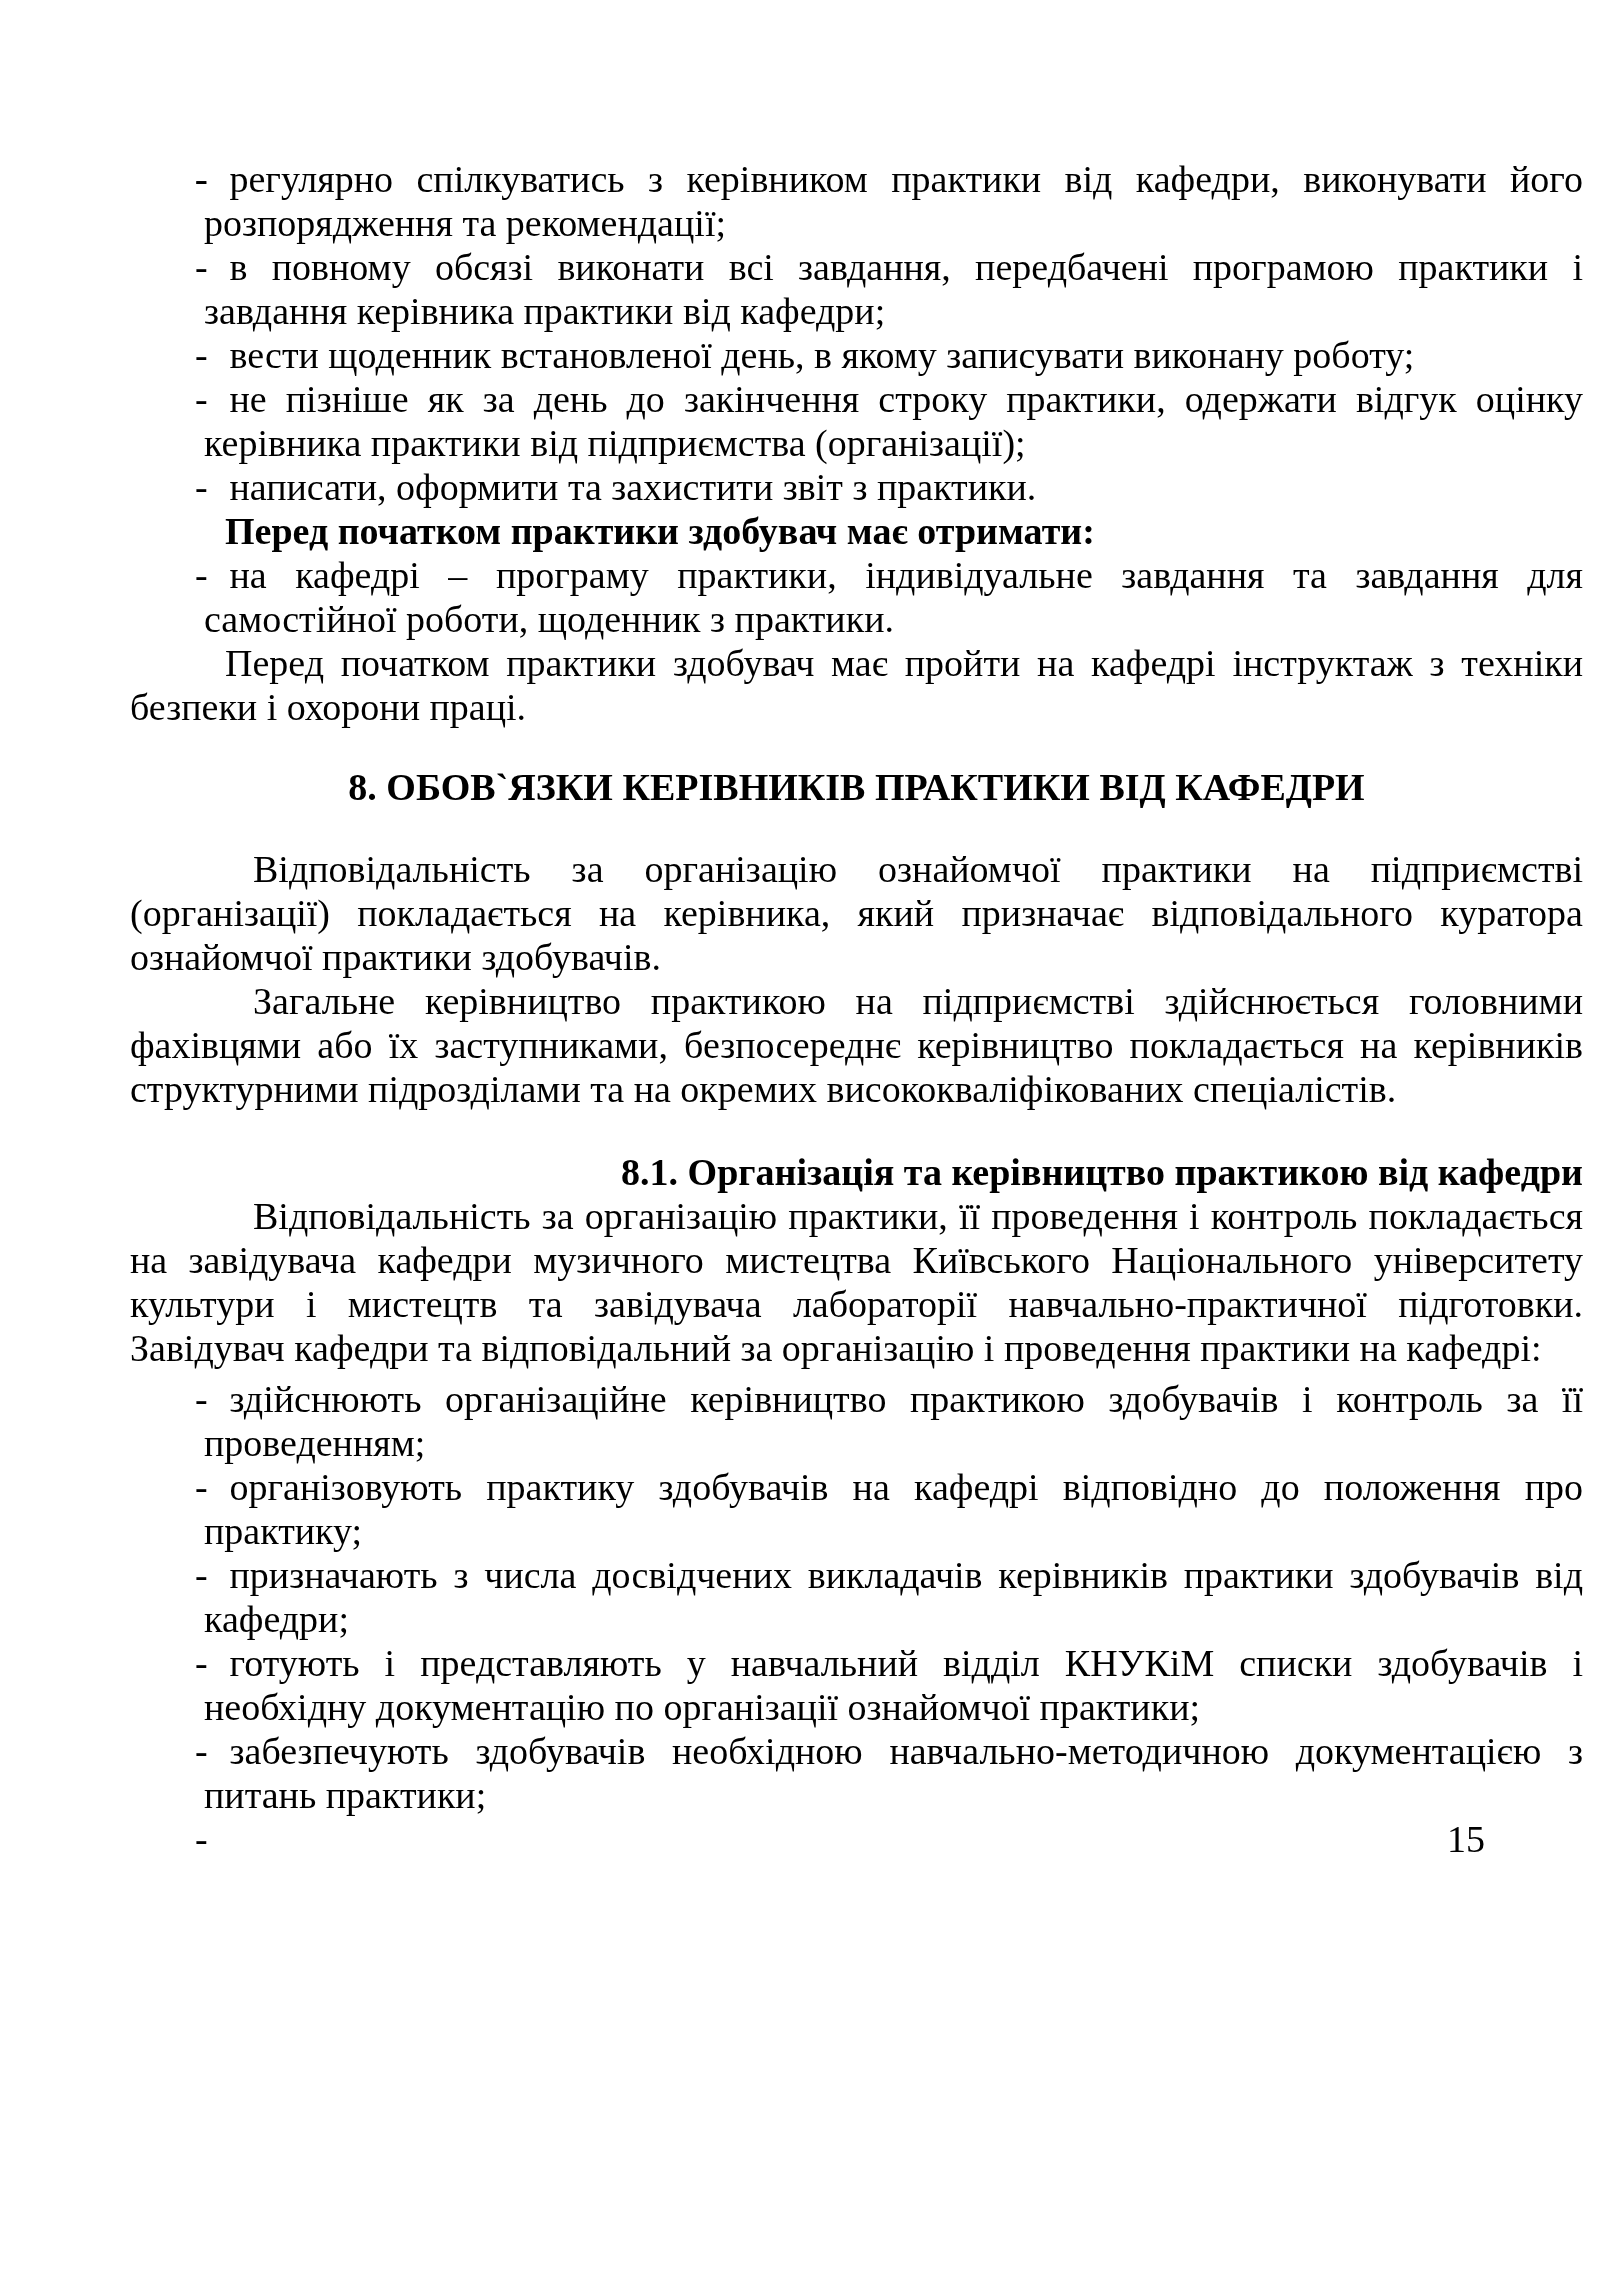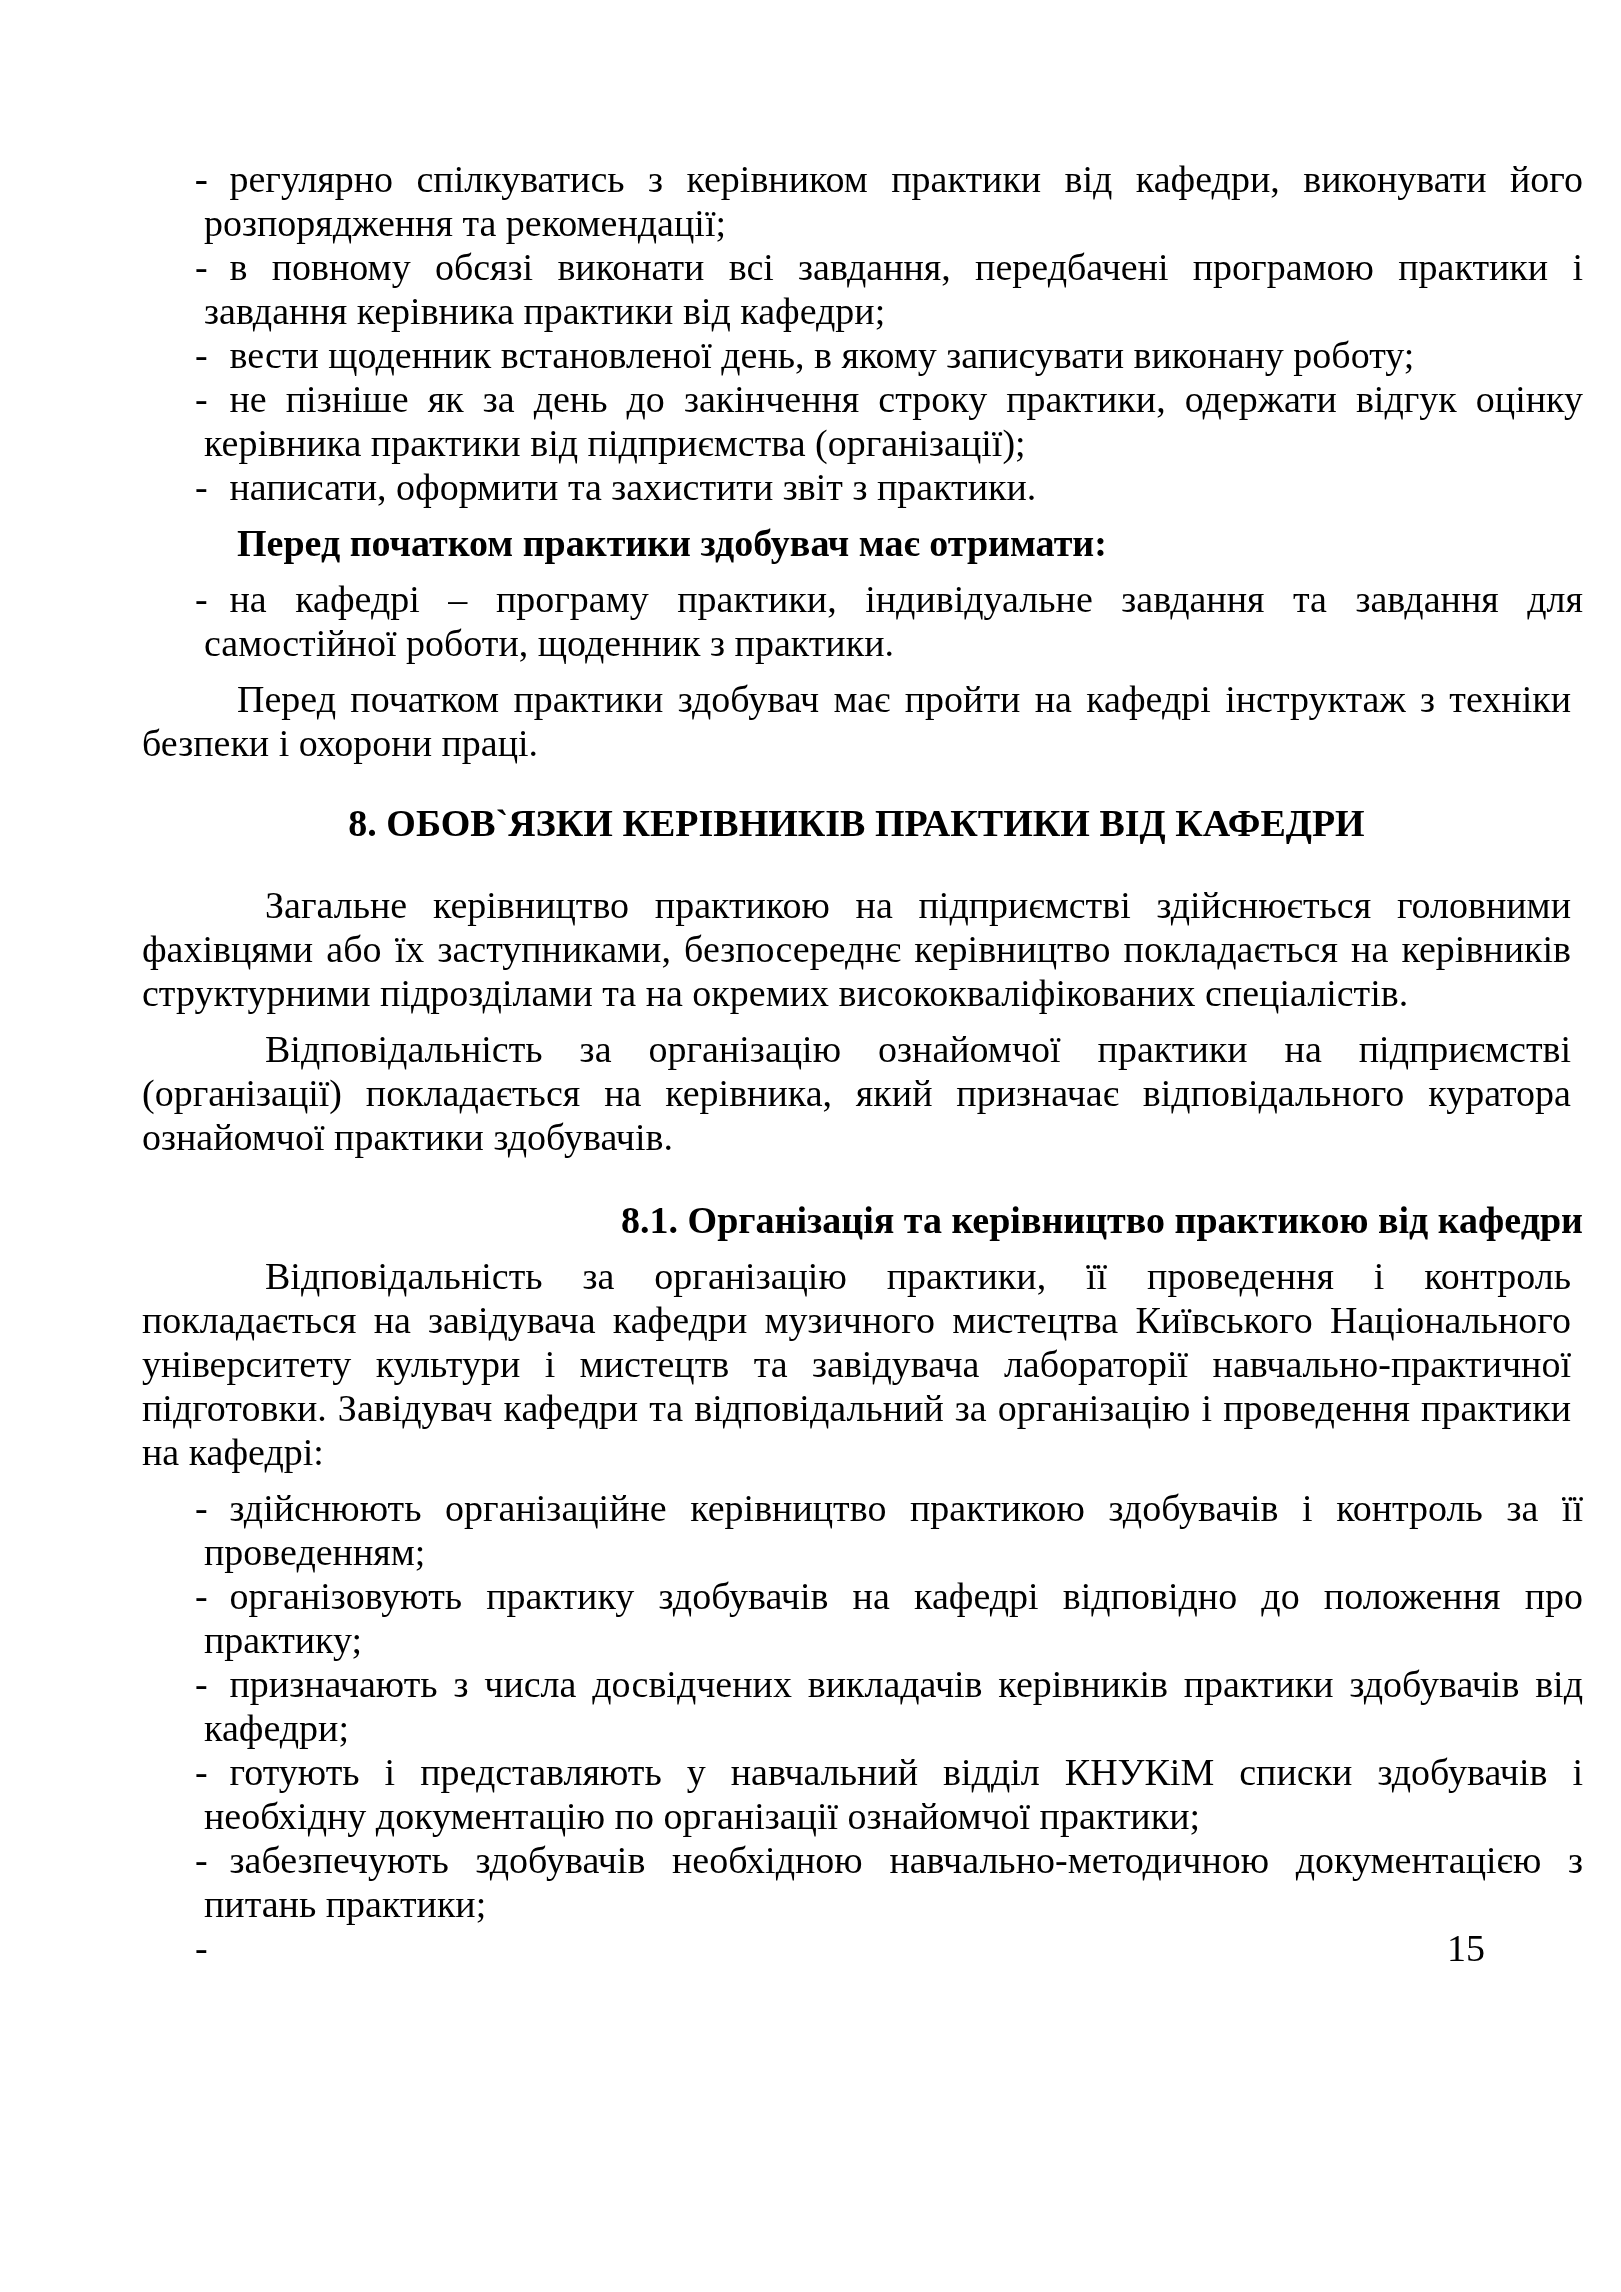--- a/index.html
+++ b/index.html
@@ -10,21 +10,21 @@
     margin: 0 auto;
     background: #ffffff;
     color: #000000;
     font-family: "Liberation Serif", "DejaVu Serif", serif;
     font-size: 38px;
     line-height: 44px;
     padding: 157px 38px 0 130px;
     box-sizing: border-box;
     overflow: hidden;
   }
-  .p { text-align: justify; margin: 12px; }
+  .p { text-align: justify; margin: 0; }
   .li {
     position: relative;
     padding-left: 74px;
     text-indent: 25.5px;
     text-align: justify;
     margin: 0;
   }
   .li .dash {
     position: absolute;
     left: 65px;
@@ -88,22 +88,22 @@
     <span class="dash">-</span>
     <span>на кафедрі – програму практики, індивідуальне завдання та завдання для самостійної роботи, щоденник з практики.</span>
   </div>
 
   <p class="p ind-sm">Перед початком практики здобувач має пройти на кафедрі інструктаж з техніки безпеки і охорони праці.</p>
 
   <div class="heading">
     <span class="h-line">8. ОБОВ`ЯЗКИ КЕРІВНИКІВ ПРАКТИКИ ВІД КАФЕДРИ</span>
   </div>
 
+  <p class="p ind-lg">Відповідальність за організацію ознайомчої практики на підприємстві (організації) покладається на керівника, який призначає відповідального куратора ознайомчої практики здобувачів.</p>
   <p class="p ind-lg">Загальне керівництво практикою на підприємстві здійснюється головними фахівцями або їх заступниками, безпосереднє керівництво покладається на керівників структурними підрозділами та на окремих висококваліфікованих спеціалістів.</p>
-  <p class="p ind-lg">Відповідальність за організацію ознайомчої практики на підприємстві (організації) покладається на керівника, який призначає відповідального куратора ознайомчої практики здобувачів.</p>
 
   <p class="p subheading">8.1. Організація та керівництво практикою від кафедри</p>
 
   <p class="p ind-lg">Відповідальність за організацію практики, її проведення і контроль покладається на завідувача кафедри музичного мистецтва Київського Національного університету культури і мистецтв та завідувача лабораторії навчально-практичної підготовки. Завідувач кафедри та відповідальний за організацію і проведення практики на кафедрі:</p>
 
   <div class="duties-list">
     <div class="li">
       <span class="dash">-</span>
       <span>здійснюють організаційне керівництво практикою здобувачів і контроль за її проведенням;</span>
     </div>

